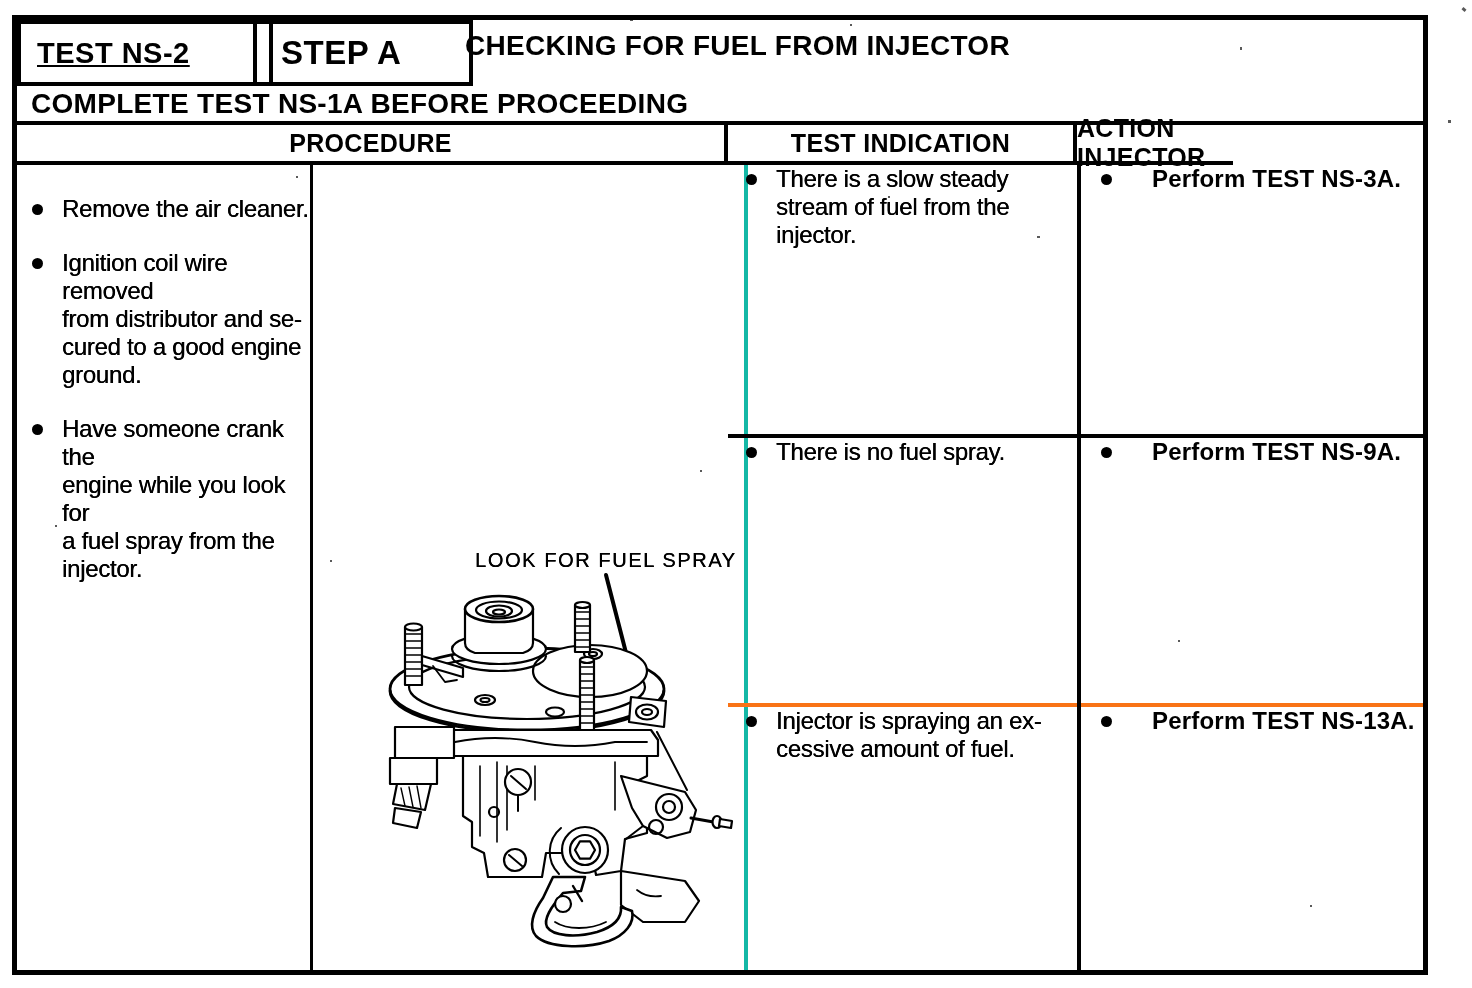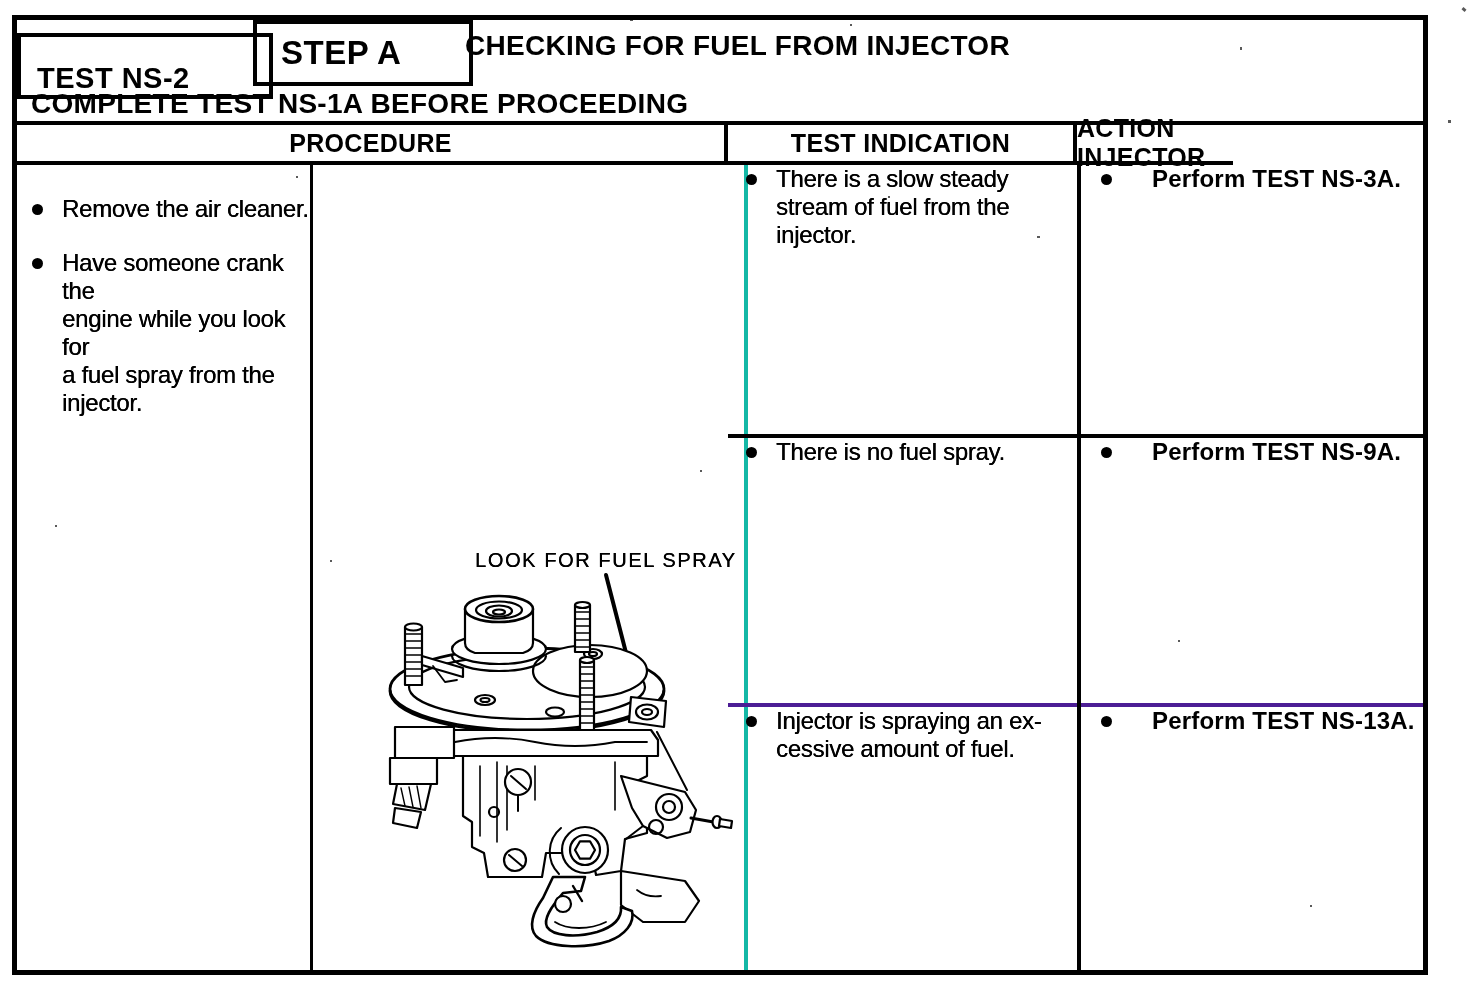--- a/index.html
+++ b/index.html
@@ -6,23 +6,23 @@
   .page{
     position:relative; width:1472px; height:988px; background:#fff;
     font-family:"Liberation Sans", sans-serif; color:#000; overflow:hidden;
   }
   .doc-table{
     position:absolute; left:12px; top:15px; width:1416px; height:960px;
     border:5px solid #000; box-sizing:border-box;
   }
   
   .box-test{
-    position:absolute; left:0; top:13px; width:232px; height:58px;
-    border:4px solid #000; display:flex; align-items:flex-end; padding-left:16px;
-    font-size:29px; font-weight:bold; letter-spacing:.5px;
+    position:absolute; left:0; top:0; width:232px; height:58px;
+    border:4px solid #000; display:flex; align-items:center; padding-left:16px;
+    font-size:29px; font-weight:bold; letter-spacing:.5px;text-decoration:underline;
   }
   .box-step{
     position:absolute; left:236px; top:0; width:188px; height:58px;
     border:4px solid #000; display:flex; align-items:center; padding-left:24px;
     font-size:33px; font-weight:bold; letter-spacing:.5px;
   }
   .main-title{
     position:absolute; left:448px; top:10px; font-size:28px; font-weight:bold; letter-spacing:.3px;
   }
   .notice-row{
@@ -43,21 +43,21 @@
   .hcell.h-ind{width:349px; border-right:4px solid #000;}
   .hcell.h-act{flex:1;}
   
   .col{position:absolute; top:145px; height:805px; box-sizing:border-box;}
   .col-proc-text{left:0; width:296px; border-right:3px solid #000;}
   .col-diagram{left:348px; width:363px; border-right:4px solid #14b8a6;margin-left:20px;}
   .col-indication{left:711px; width:353px; border-right:4px solid #000;}
   .col-action{left:1064px; width:342px;}
   .rowcell{box-sizing:border-box; }
   .rowcell.r1{height:273px; border-bottom:4px solid #000;}
-  .rowcell.r2{height:269px; border-bottom:4px solid #4c1d95;}
+  .rowcell.r2{height:269px; border-bottom:4px solid #f97316;}
   .rowcell.r3{height:259px;}
   
   .bitem{display:flex; margin-bottom:26px;}
   .bullet{flex:0 0 11px; width:11px; height:11px; border-radius:50%; background:#000; margin-top:9px;}
   .btext{
     margin-left:19px; font-size:24px; line-height:28px; letter-spacing:-0.3px;
     white-space:pre-line; text-shadow:0.3px 0 0 #000;
   }
   .col-proc-text .bitem{padding-left:15px;}
   .col-proc-text .btext{width:300px;}
@@ -94,20 +94,27 @@
     <div class="col-headers">
       <div class="hcell h-proc">PROCEDURE</div>
       <div class="hcell h-ind">TEST INDICATION</div>
       <div class="hcell h-act">ACTION INJECTOR</div>
     </div>
 
     <div class="col col-proc-text" style="padding-top:30px;">
       <div class="bitem">
         <span class="bullet"></span>
         <div class="btext">Remove the air cleaner.</div>
+      </div>
+      <div class="bitem">
+        <span class="bullet"></span>
+        <div class="btext">Ignition coil wire removed
+from distributor and se-
+cured to a good engine
+ground.</div>
       </div>
       <div class="bitem">
         <span class="bullet"></span>
         <div class="btext">Have someone crank the
 engine while you look for
 a fuel spray from the
 injector.</div>
       </div>
     </div>
 

